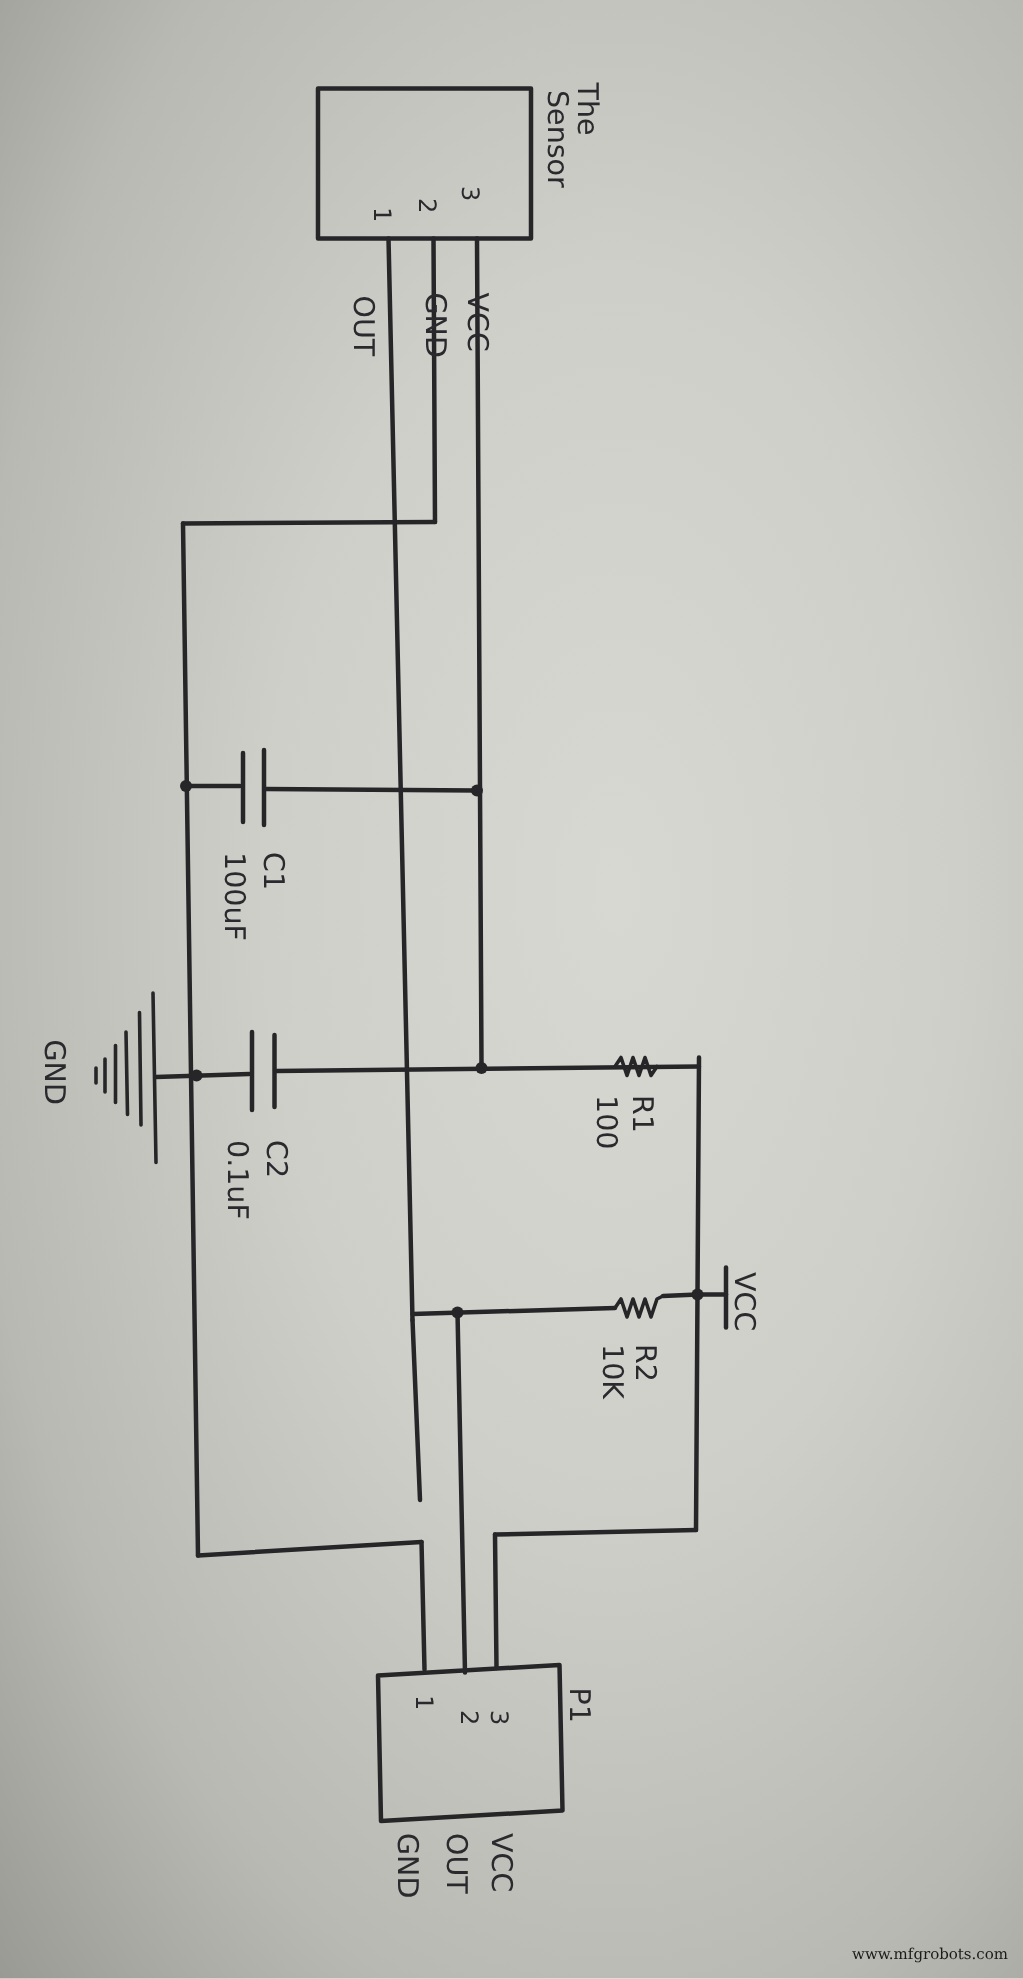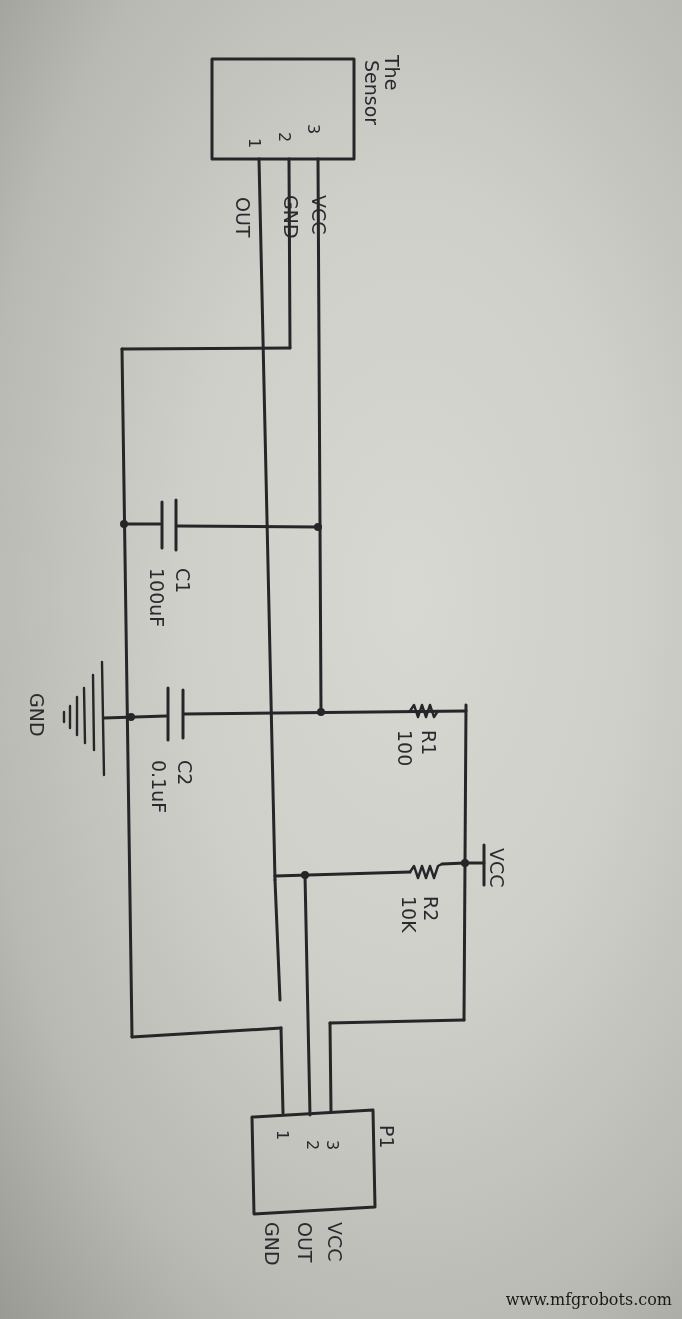--- a/index.html
+++ b/index.html
@@ -10,21 +10,21 @@
     font-family: "DejaVu Sans", sans-serif;
   }
   svg { position: absolute; left: 0; top: 0; }
   .wire { stroke: #262628; stroke-width: 3; fill: none; stroke-linecap: round; stroke-linejoin: round; }
   .thin { stroke-width: 2.4; }
   .dot { fill: #262628; }
   .lbl { font-family: "DejaVu Sans", sans-serif; fill: #2a2a2e; font-size: 19px; }
   .lbl-sm { font-size: 16px; }
   .watermark {
     position: absolute; right: 10px; bottom: 10px;
-    font-family: "DejaVu Serif", serif; font-size: 16px; color: #1a1a1a;
+    font-family: "DejaVu Serif", serif; font-size: 10px; color: #1a1a1a;
   }
 </style>
 </head>
 <body>
 
 <svg width="682" height="1319" viewBox="0 0 682 1319">
 
   <rect x="212" y="59" width="142" height="100" class="wire"></rect>
 
   <line x1="318" y1="159" x2="321" y2="710" class="wire"></line>

